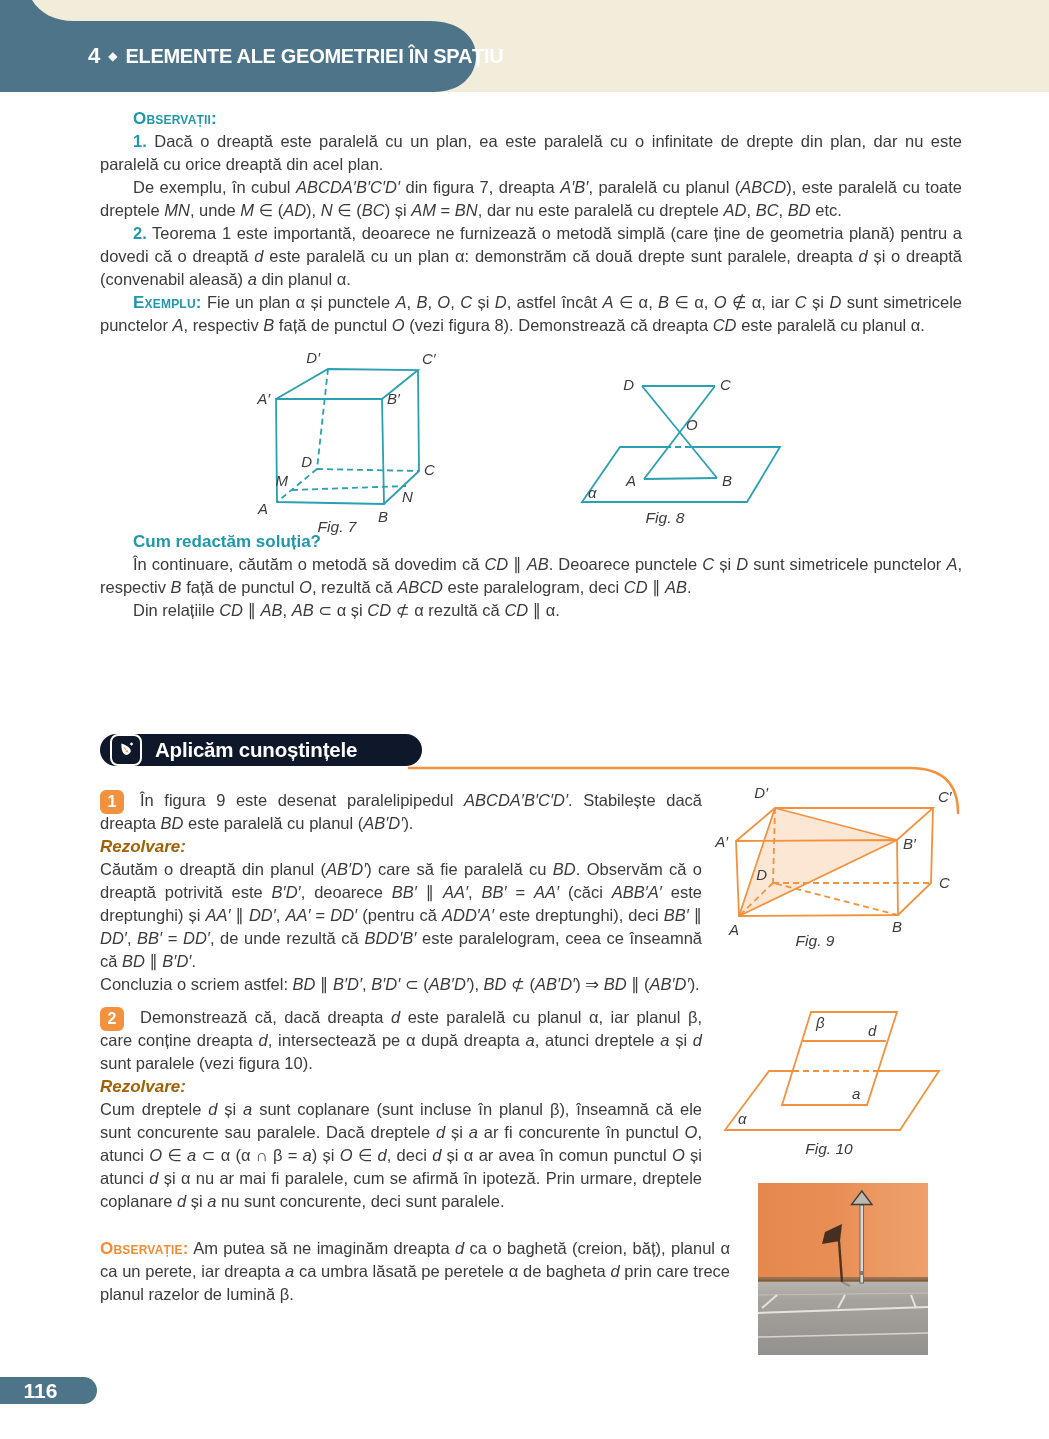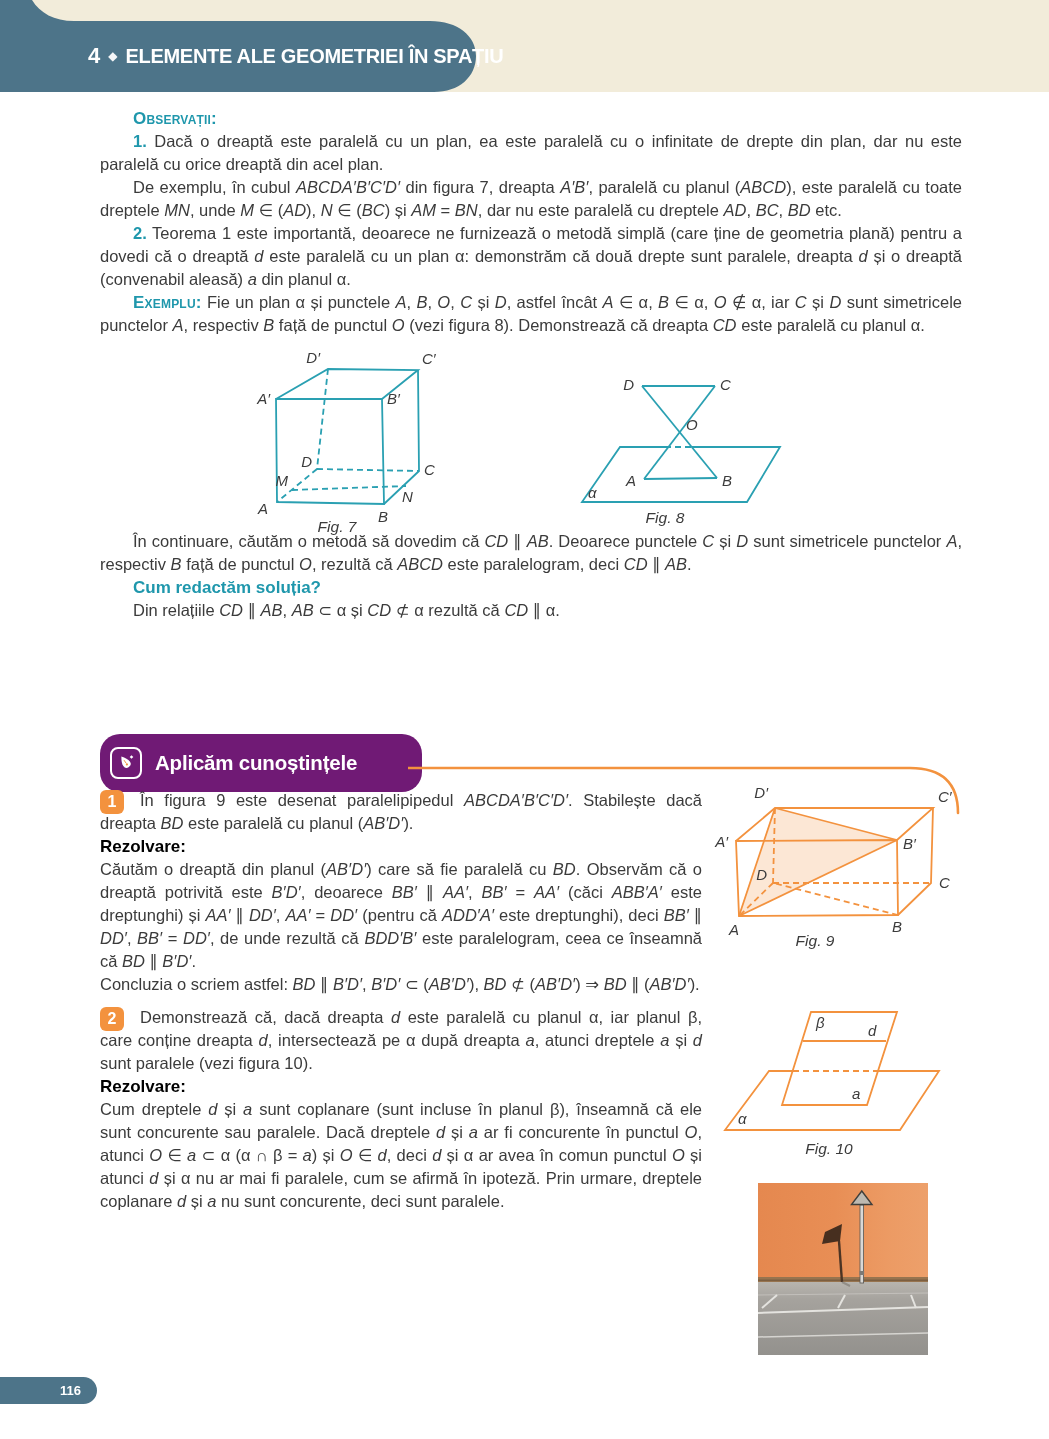--- a/index.html
+++ b/index.html
@@ -17,49 +17,49 @@
   
   .flow{position:absolute;font-size:16.5px;line-height:23px;text-align:justify;}
   .flow p{margin:0;}
   .ind{text-indent:33px;}
   .flow b{color:#1f97ac;}
   sub{font-size:11px;line-height:0;}
   .scaps{font-variant:small-caps;font-weight:bold;letter-spacing:.2px;font-size:17px;}
   .teal{color:#1f97ac;margin-top:29px;}
   .orangetxt{color:#f28d35;}
   .h-teal{color:#1f97ac;font-weight:bold;font-size:17px;}
-  .rez{color:#000000;font-weight:bold;font-size:17px;}
+  .rez{color:#a16207;font-weight:bold;font-style:italic;font-size:17px;}
 
   
   .fig{position:absolute;}
   .fig text{font-family:"Liberation Sans","DejaVu Sans",sans-serif;font-style:italic;font-size:15px;fill:#3b3b3b;}
   .fig text.cap{font-size:15.5px;}
   .tealstroke{stroke:#2aa0b2;stroke-width:1.8;fill:none;}
   .orangestroke{stroke:#f3923e;stroke-width:1.8;fill:none;}
   .dash{stroke-dasharray:6 4;}
 
   
-  .banner{position:absolute;left:100px;top:734px;width:322px;height:58px;background:#701a75;border-radius:20px;display:flex;align-items:center;}
+  .banner{position:absolute;left:100px;top:734px;width:322px;height:32px;background:#0f172a;border-radius:20px;display:flex;align-items:center;}
   .banner-icon{width:32px;height:32px;border:2.2px solid #fff;border-radius:8px;margin-left:10px;
                display:flex;align-items:center;justify-content:center;box-sizing:border-box;}
   .banner-label{color:#fff;font-size:20.5px;font-weight:bold;margin-left:13px;letter-spacing:-0.2px;}
   .bracket{position:absolute;left:408px;top:758px;}
 
   
   .badge{position:absolute;left:0;top:1px;width:24px;height:24px;background:#f3923e;border-radius:6px;
          color:#fff;font-weight:bold;font-size:16px;text-align:center;line-height:24px;}
 
   
   .photo{position:absolute;left:758px;top:1183px;width:170px;height:172px;box-shadow:inset 0 0 10px 6px rgba(255,255,255,.95);}
   .photo svg{display:block;}
 
   
   .page-pill{position:absolute;left:0;top:1377px;width:97px;height:27px;background:#4d7489;
-             border-radius:0 14px 14px 0;color:#fff;font-weight:bold;font-size:13px;
-             text-align:right;line-height:27px;padding-right:16px;box-sizing:border-box;}
+             border-radius:0 14px 14px 0;color:#fff;font-weight:bold;font-size:21px;
+             text-align:center;line-height:27px;padding-right:16px;box-sizing:border-box;}
 </style>
 </head>
 <body>
 
 <div class="page">
 
   <div class="cream-strip"></div>
   <svg class="band-svg" width="482" height="92" viewBox="0 0 482 92">
     <path d="M0 92 L0 0 L32 0 C40 13 54 21 74 21 L430 21 C458 21 476 36 476 56 C476 77 459 92 434 92 Z" fill="#4d7489"></path>
   </svg>
@@ -112,22 +112,22 @@
     <text x="64" y="28" text-anchor="end">D</text>
     <text x="150" y="28">C</text>
     <text x="116" y="68">O</text>
     <text x="66" y="124" text-anchor="end">A</text>
     <text x="152" y="124">B</text>
     <text x="18" y="136">α</text>
     <text x="95" y="161" text-anchor="middle" class="cap">Fig. 8</text>
   </svg>
 
   <div class="flow" style="left:100px;top:530px;width:862px;">
+    <p class="ind"><span class="h-teal">Cum redactăm soluția?</span></p>
     <p class="ind">În continuare, căutăm o metodă să dovedim că <i>CD</i> ∥ <i>AB</i>. Deoarece punctele <i>C</i> și <i>D</i> sunt simetricele punctelor <i>A</i>, respectiv <i>B</i> față de punctul <i>O</i>, rezultă că <i>ABCD</i> este paralelogram, deci <i>CD</i> ∥ <i>AB</i>.</p>
-    <p class="ind"><span class="h-teal">Cum redactăm soluția?</span></p>
     <p class="ind">Din relațiile <i>CD</i> ∥ <i>AB</i>, <i>AB</i> ⊂ α și <i>CD</i> ⊄ α rezultă că <i>CD</i> ∥ α.</p>
   </div>
 
   <div class="banner">
     <div class="banner-icon">
       <svg width="20" height="20" viewBox="0 0 20 20">
         <g transform="rotate(-35 10 10)" fill="#fff">
           <path d="M10 2 C12.4 5.2 14 8.4 14 11 A4 4 0 1 1 6 11 C6 8.4 7.6 5.2 10 2 Z"></path>
           <circle cx="10" cy="11.6" r="1.1" fill="#f3923e"></circle>
           <path d="M10 6.5 L10 10.4" stroke="#f3923e" stroke-width="0.9"></path>
@@ -189,20 +189,21 @@
       <path d="M91 49 L174 49" stroke-width="2.2"></path>
     </g>
     <text x="104" y="36">β</text>
     <text x="156" y="44">d</text>
     <text x="140" y="107">a</text>
     <text x="26" y="132">α</text>
     <text x="117" y="162" text-anchor="middle" class="cap">Fig. 10</text>
   </svg>
 
   <div class="flow" style="left:100px;top:1237px;width:630px;">
+    <p><span class="scaps orangetxt">Observație:</span> <span>Am putea să ne imaginăm dreapta <i>d</i> ca o baghetă (creion, băț), planul α ca un perete, iar dreapta <i>a</i> ca umbra lăsată pe peretele α de bagheta <i>d</i> prin care trece planul razelor de lumină β.</span></p>
   </div>
 
   <div class="photo">
     <svg width="170" height="172" viewBox="0 0 170 172">
       <defs>
         <linearGradient id="wallg" x1="0" y1="0" x2="1" y2="0">
           <stop offset="0" stop-color="#e5884f"></stop>
           <stop offset="0.45" stop-color="#e88e55"></stop>
           <stop offset="0.75" stop-color="#ec9a63"></stop>
           <stop offset="1" stop-color="#eda06b"></stop>

